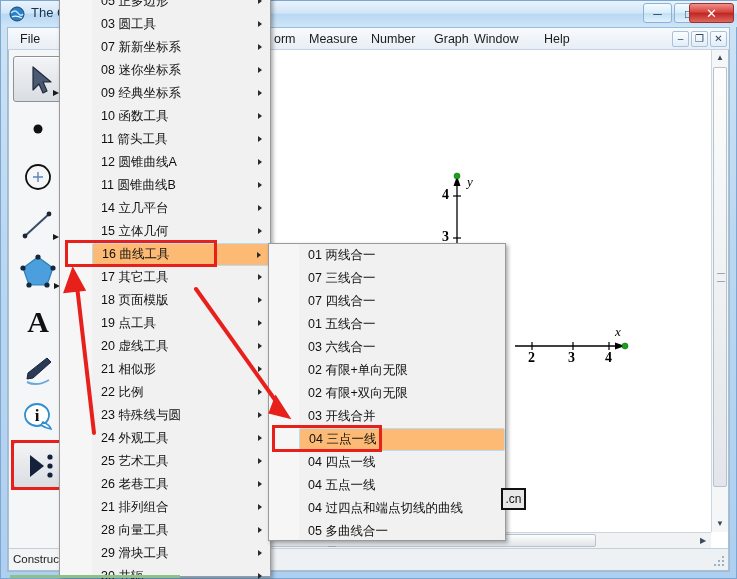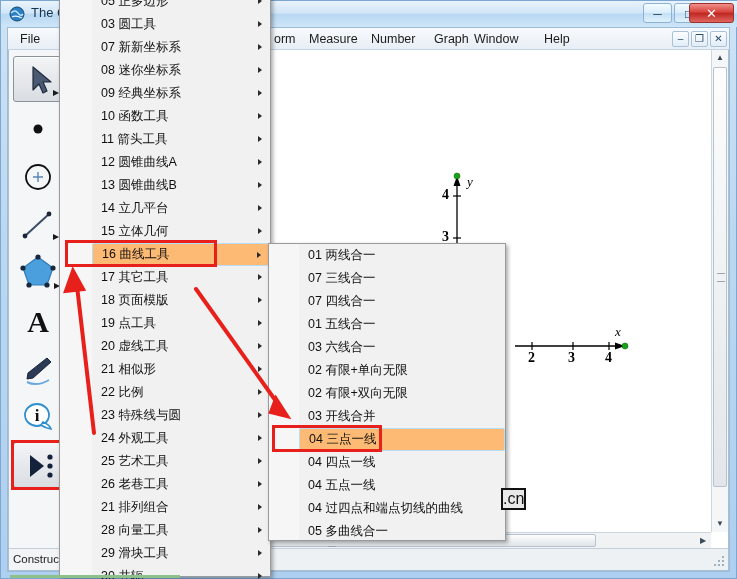--- a/index.html
+++ b/index.html
@@ -181,21 +181,21 @@
   #menu1 .inner{border-left:32px solid #f6f6f6;}
   #menu2{left:267px;top:242px;width:238px;height:298px;}
   #menu2 .inner{border-left:30px solid #f6f6f6;}
 
   
   #axes{position:absolute;left:0;top:0;}
   
   #ime{
     position:absolute;left:500px;top:487px;width:25px;height:22px;
     background:#e8e8e8;border:2px solid #111111;box-sizing:border-box;
-    font-size:16px;color:#111;line-height:18px;text-align:center;
+    font-size:12px;color:#111;line-height:18px;text-align:center;
     font-family:"Liberation Sans",sans-serif;
   }
   
   #arrows{position:absolute;left:0;top:0;pointer-events:none;}
   
   #greenbar{position:absolute;left:9px;bottom:0;width:170px;height:3px;background:#8ec08a;}
 </style>
 </head>
 <body>
 
@@ -378,21 +378,21 @@
     <div class="inner">
       <div id="menu1-rows">
           <div class="mrow"><span>05 正多边形</span><i class="arw"></i></div>
           <div class="mrow"><span>03 圆工具</span><i class="arw"></i></div>
           <div class="mrow"><span>07 新新坐标系</span><i class="arw"></i></div>
           <div class="mrow"><span>08 迷你坐标系</span><i class="arw"></i></div>
           <div class="mrow"><span>09 经典坐标系</span><i class="arw"></i></div>
           <div class="mrow"><span>10 函数工具</span><i class="arw"></i></div>
           <div class="mrow"><span>11 箭头工具</span><i class="arw"></i></div>
           <div class="mrow"><span>12 圆锥曲线A</span><i class="arw"></i></div>
-          <div class="mrow"><span>13 圆锥曲线B</span><i class="arw"></i></div>
+          <div class="mrow"><span>11 圆锥曲线B</span><i class="arw"></i></div>
           <div class="mrow"><span>14 立几平台</span><i class="arw"></i></div>
           <div class="mrow"><span>15 立体几何</span><i class="arw"></i></div>
           <div class="mrow hl"><span>16 曲线工具</span><i class="arw"></i></div>
           <div class="mrow"><span>17 其它工具</span><i class="arw"></i></div>
           <div class="mrow"><span>18 页面模版</span><i class="arw"></i></div>
           <div class="mrow"><span>19 点工具</span><i class="arw"></i></div>
           <div class="mrow"><span>20 虚线工具</span><i class="arw"></i></div>
           <div class="mrow"><span>21 相似形</span><i class="arw"></i></div>
           <div class="mrow"><span>22 比例</span><i class="arw"></i></div>
           <div class="mrow"><span>23 特殊线与圆</span><i class="arw"></i></div>

